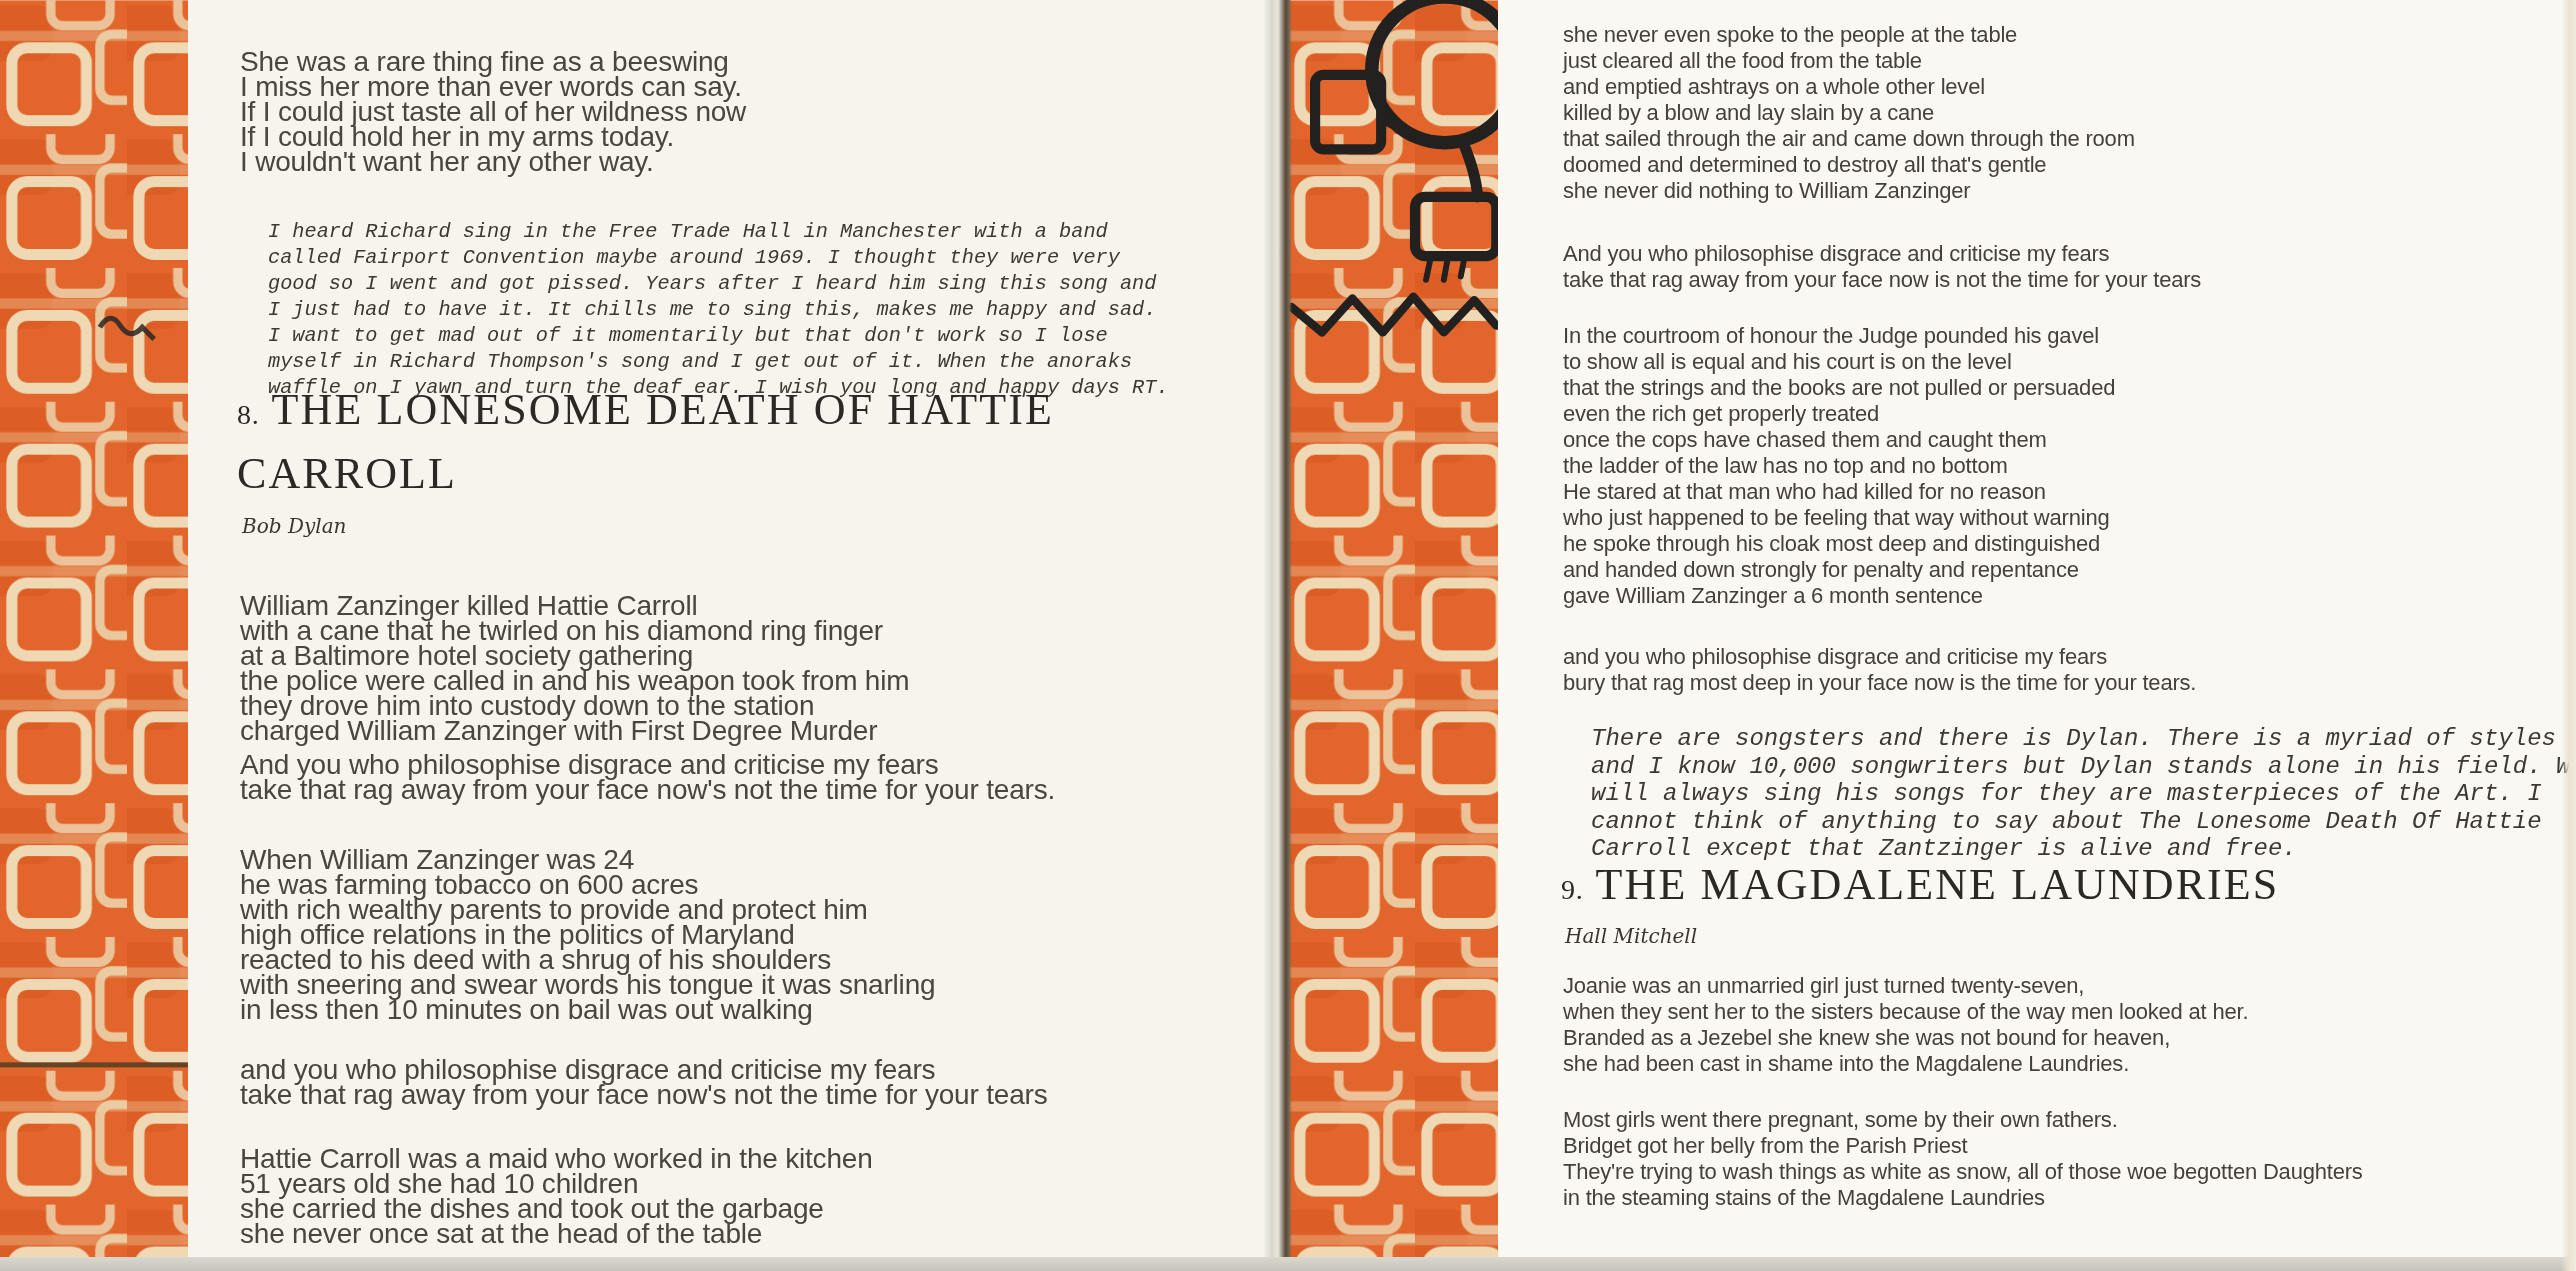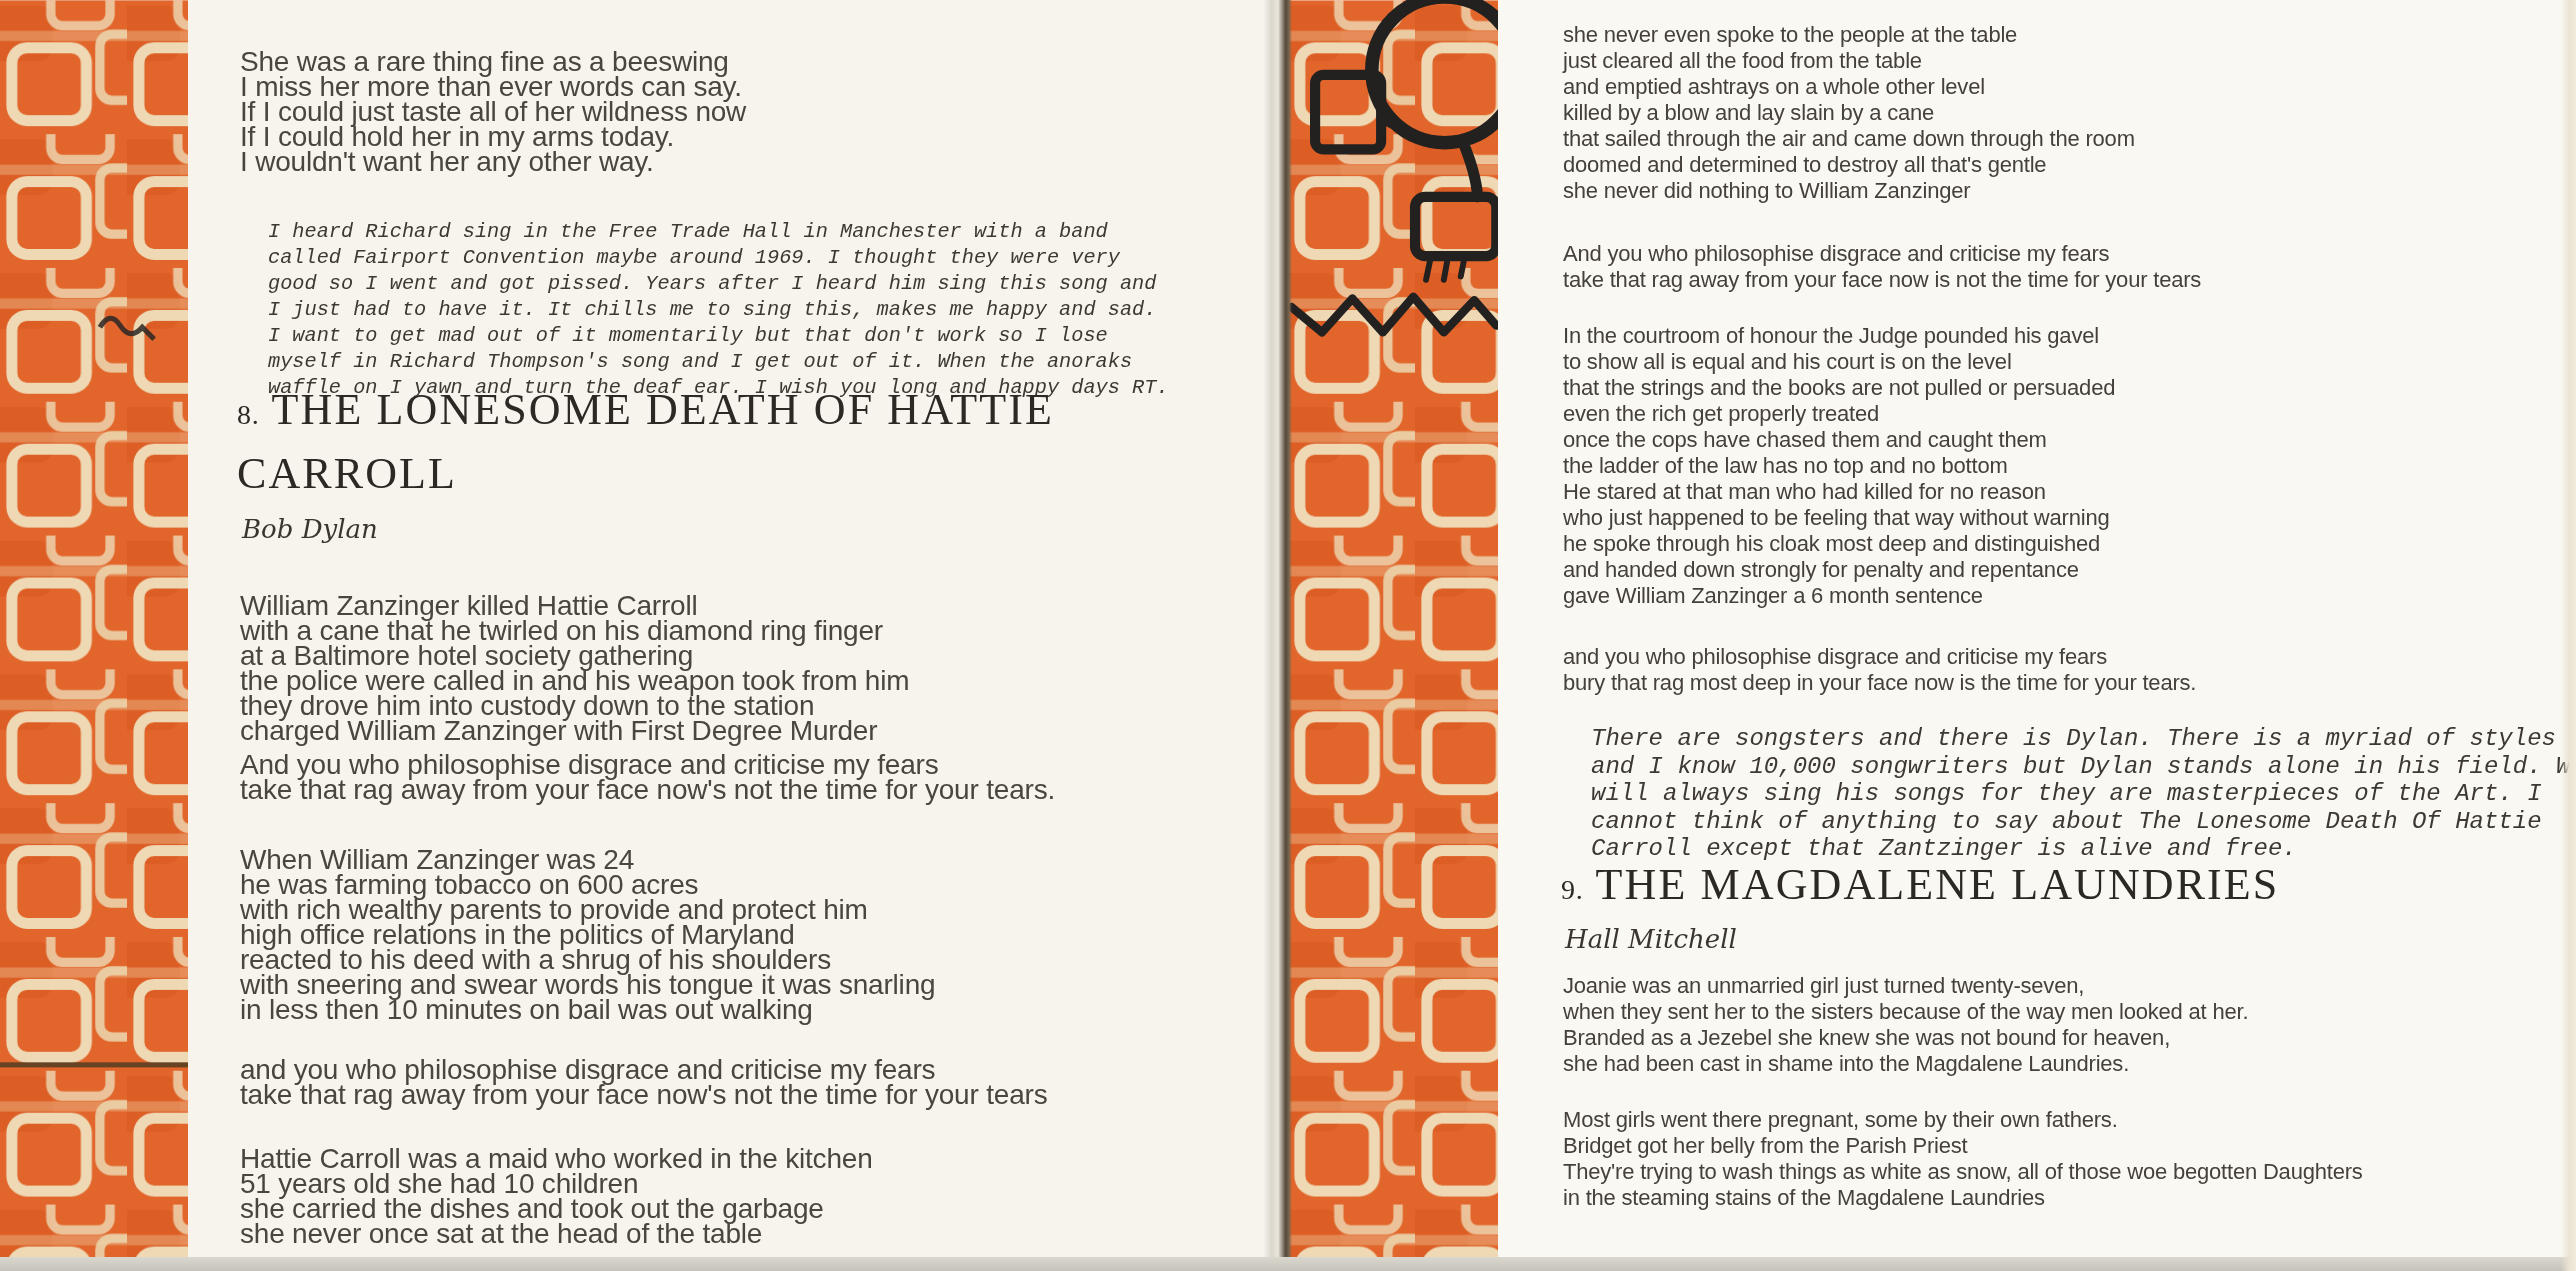--- a/index.html
+++ b/index.html
@@ -23,21 +23,21 @@
   .note-l{font-size:20.3px;line-height:26px;}
   .note-r{font-size:24px;line-height:27.5px;}
   .heading{
     font-family:"Liberation Serif", serif;
     color:#2c2823; line-height:54px; letter-spacing:2.1px;
   }
   .heading .title{font-size:44px;white-space:pre-line;}
   .heading .tnum{font-size:28px;letter-spacing:0.8px;margin-right:12px;}
   .credit{
     font-family:"DejaVu Serif", serif; font-style:italic;
-    font-size:26px; color:#3a362f;
+    font-size:20px; color:#3a362f;
   }
   .gutter{
     position:absolute; left:1263px; top:0; width:29px; height:1271px;
     background:linear-gradient(to right,
       rgba(120,110,90,0) 0%, rgba(120,110,90,0.22) 30%,
       #eae6db 52%, #55493a 78%, #77664f 90%, rgba(0,0,0,0) 100%);
     z-index:5;
   }
   .bottom-strip{
     position:absolute; left:0; top:1257px; width:2576px; height:13.6px;

